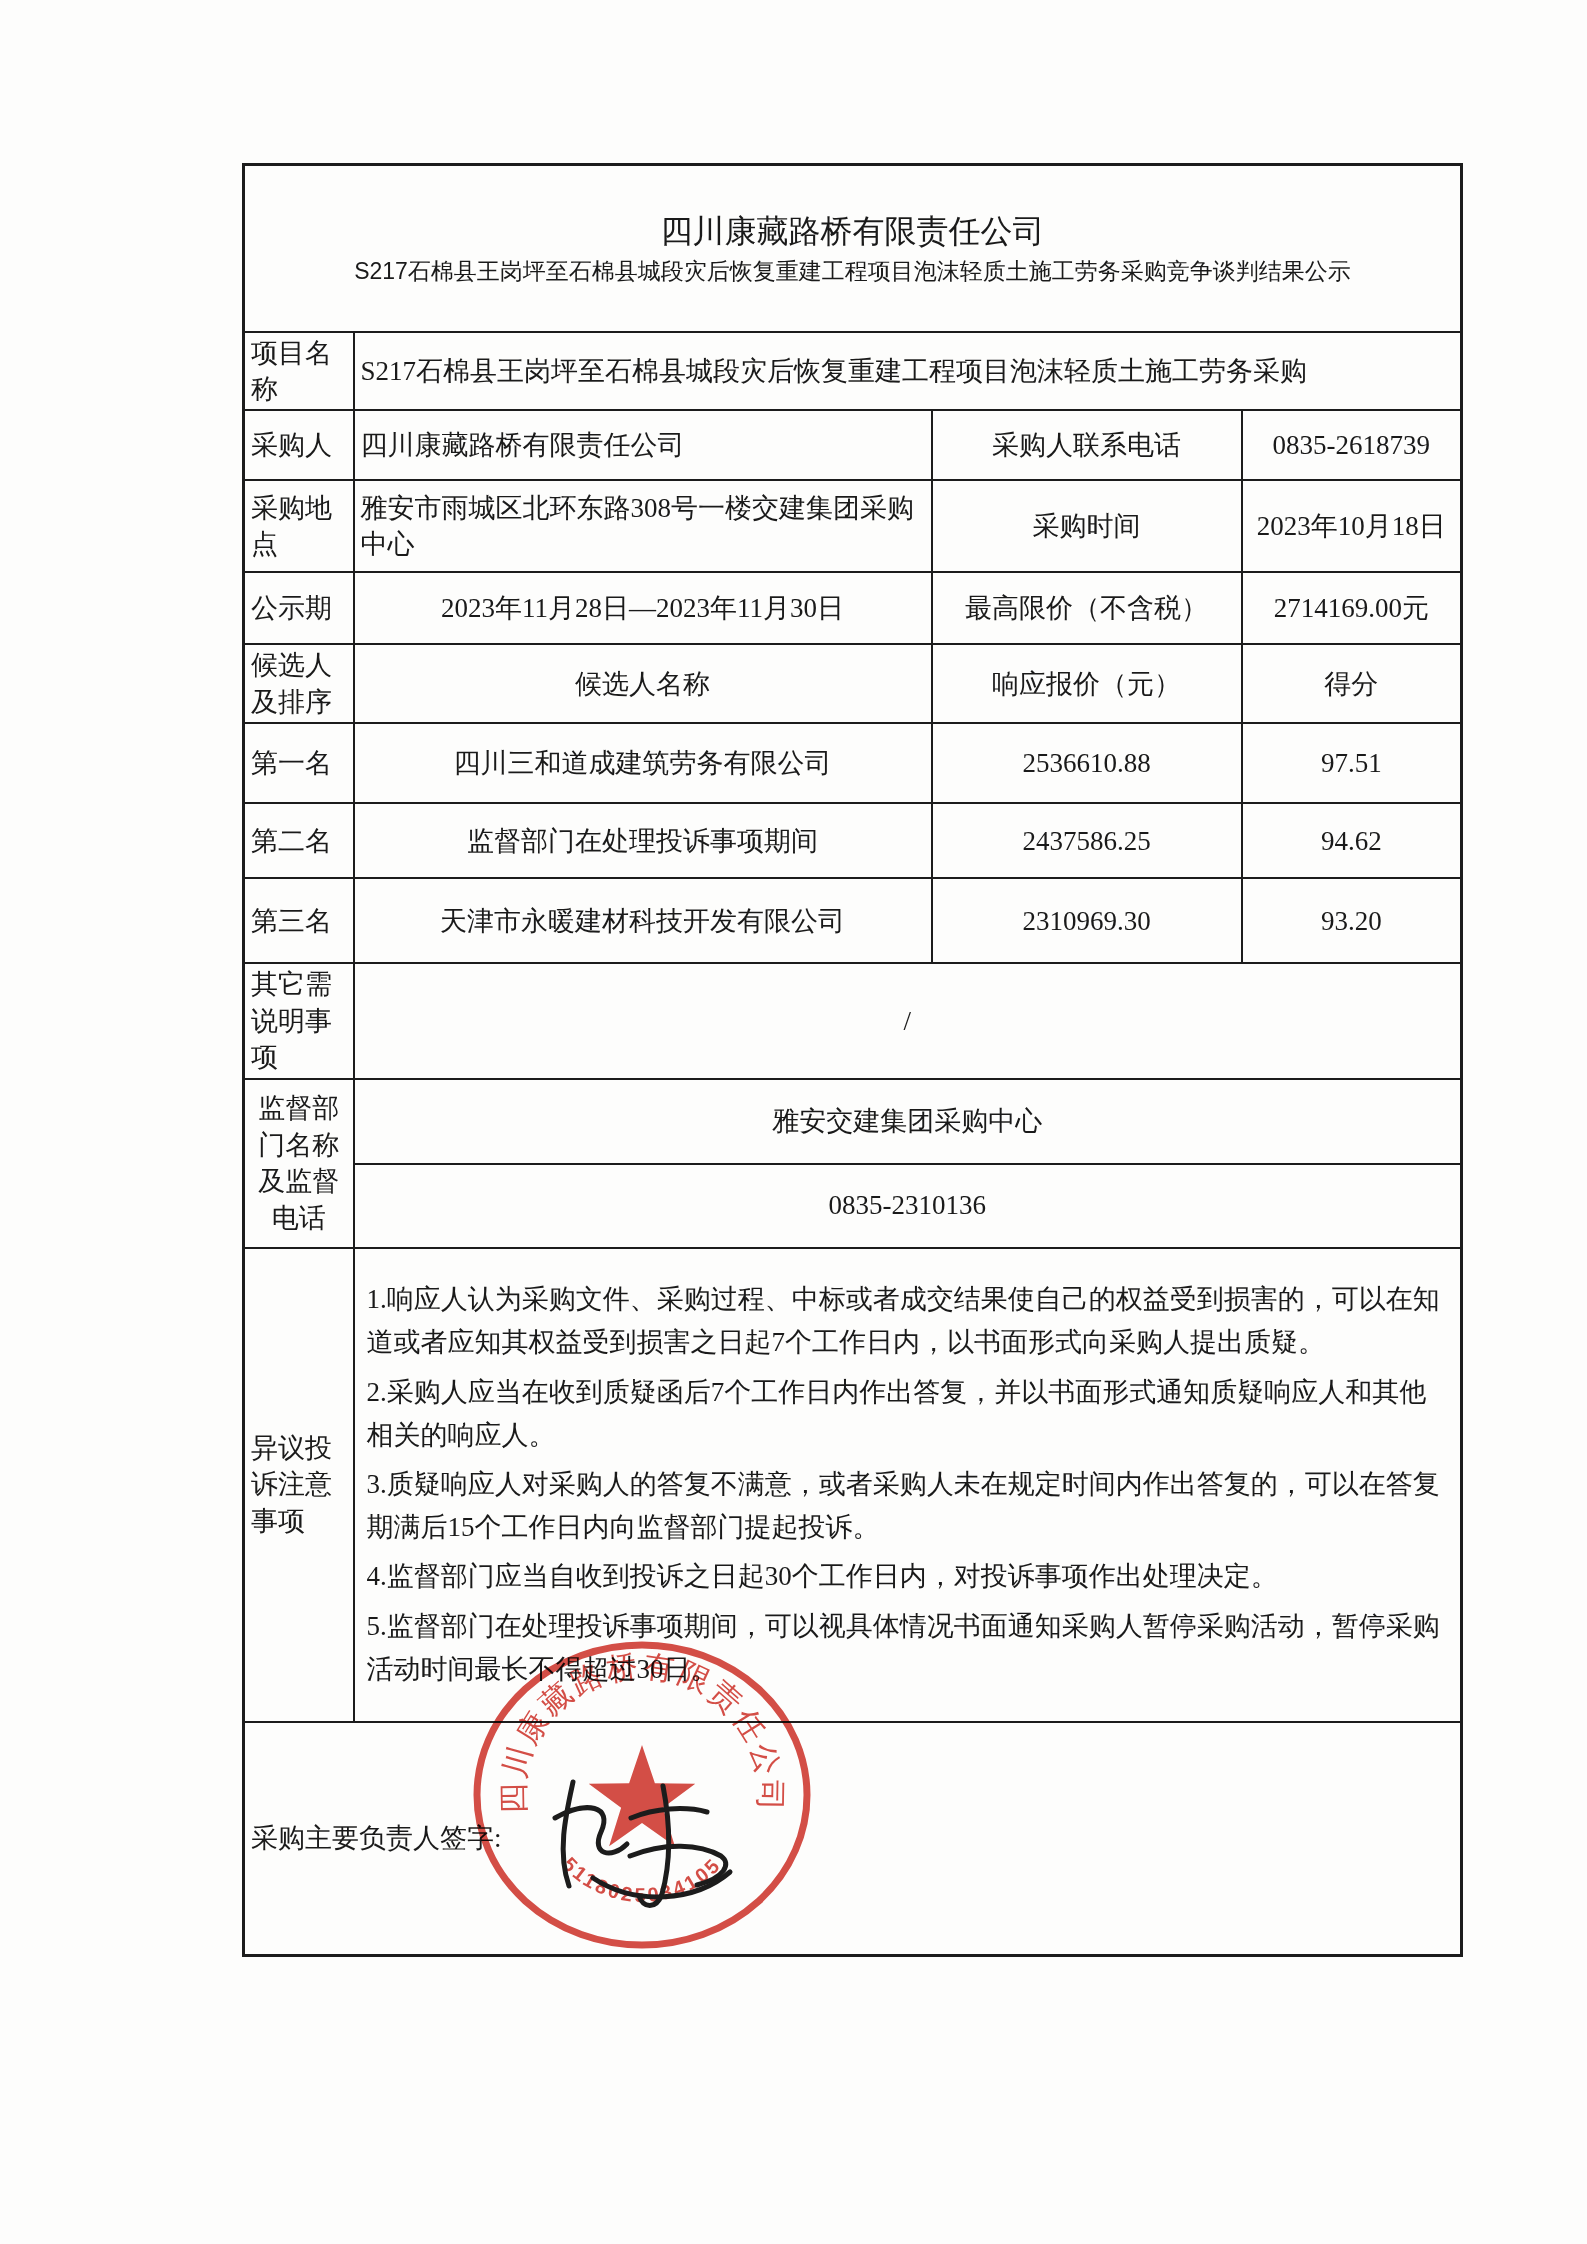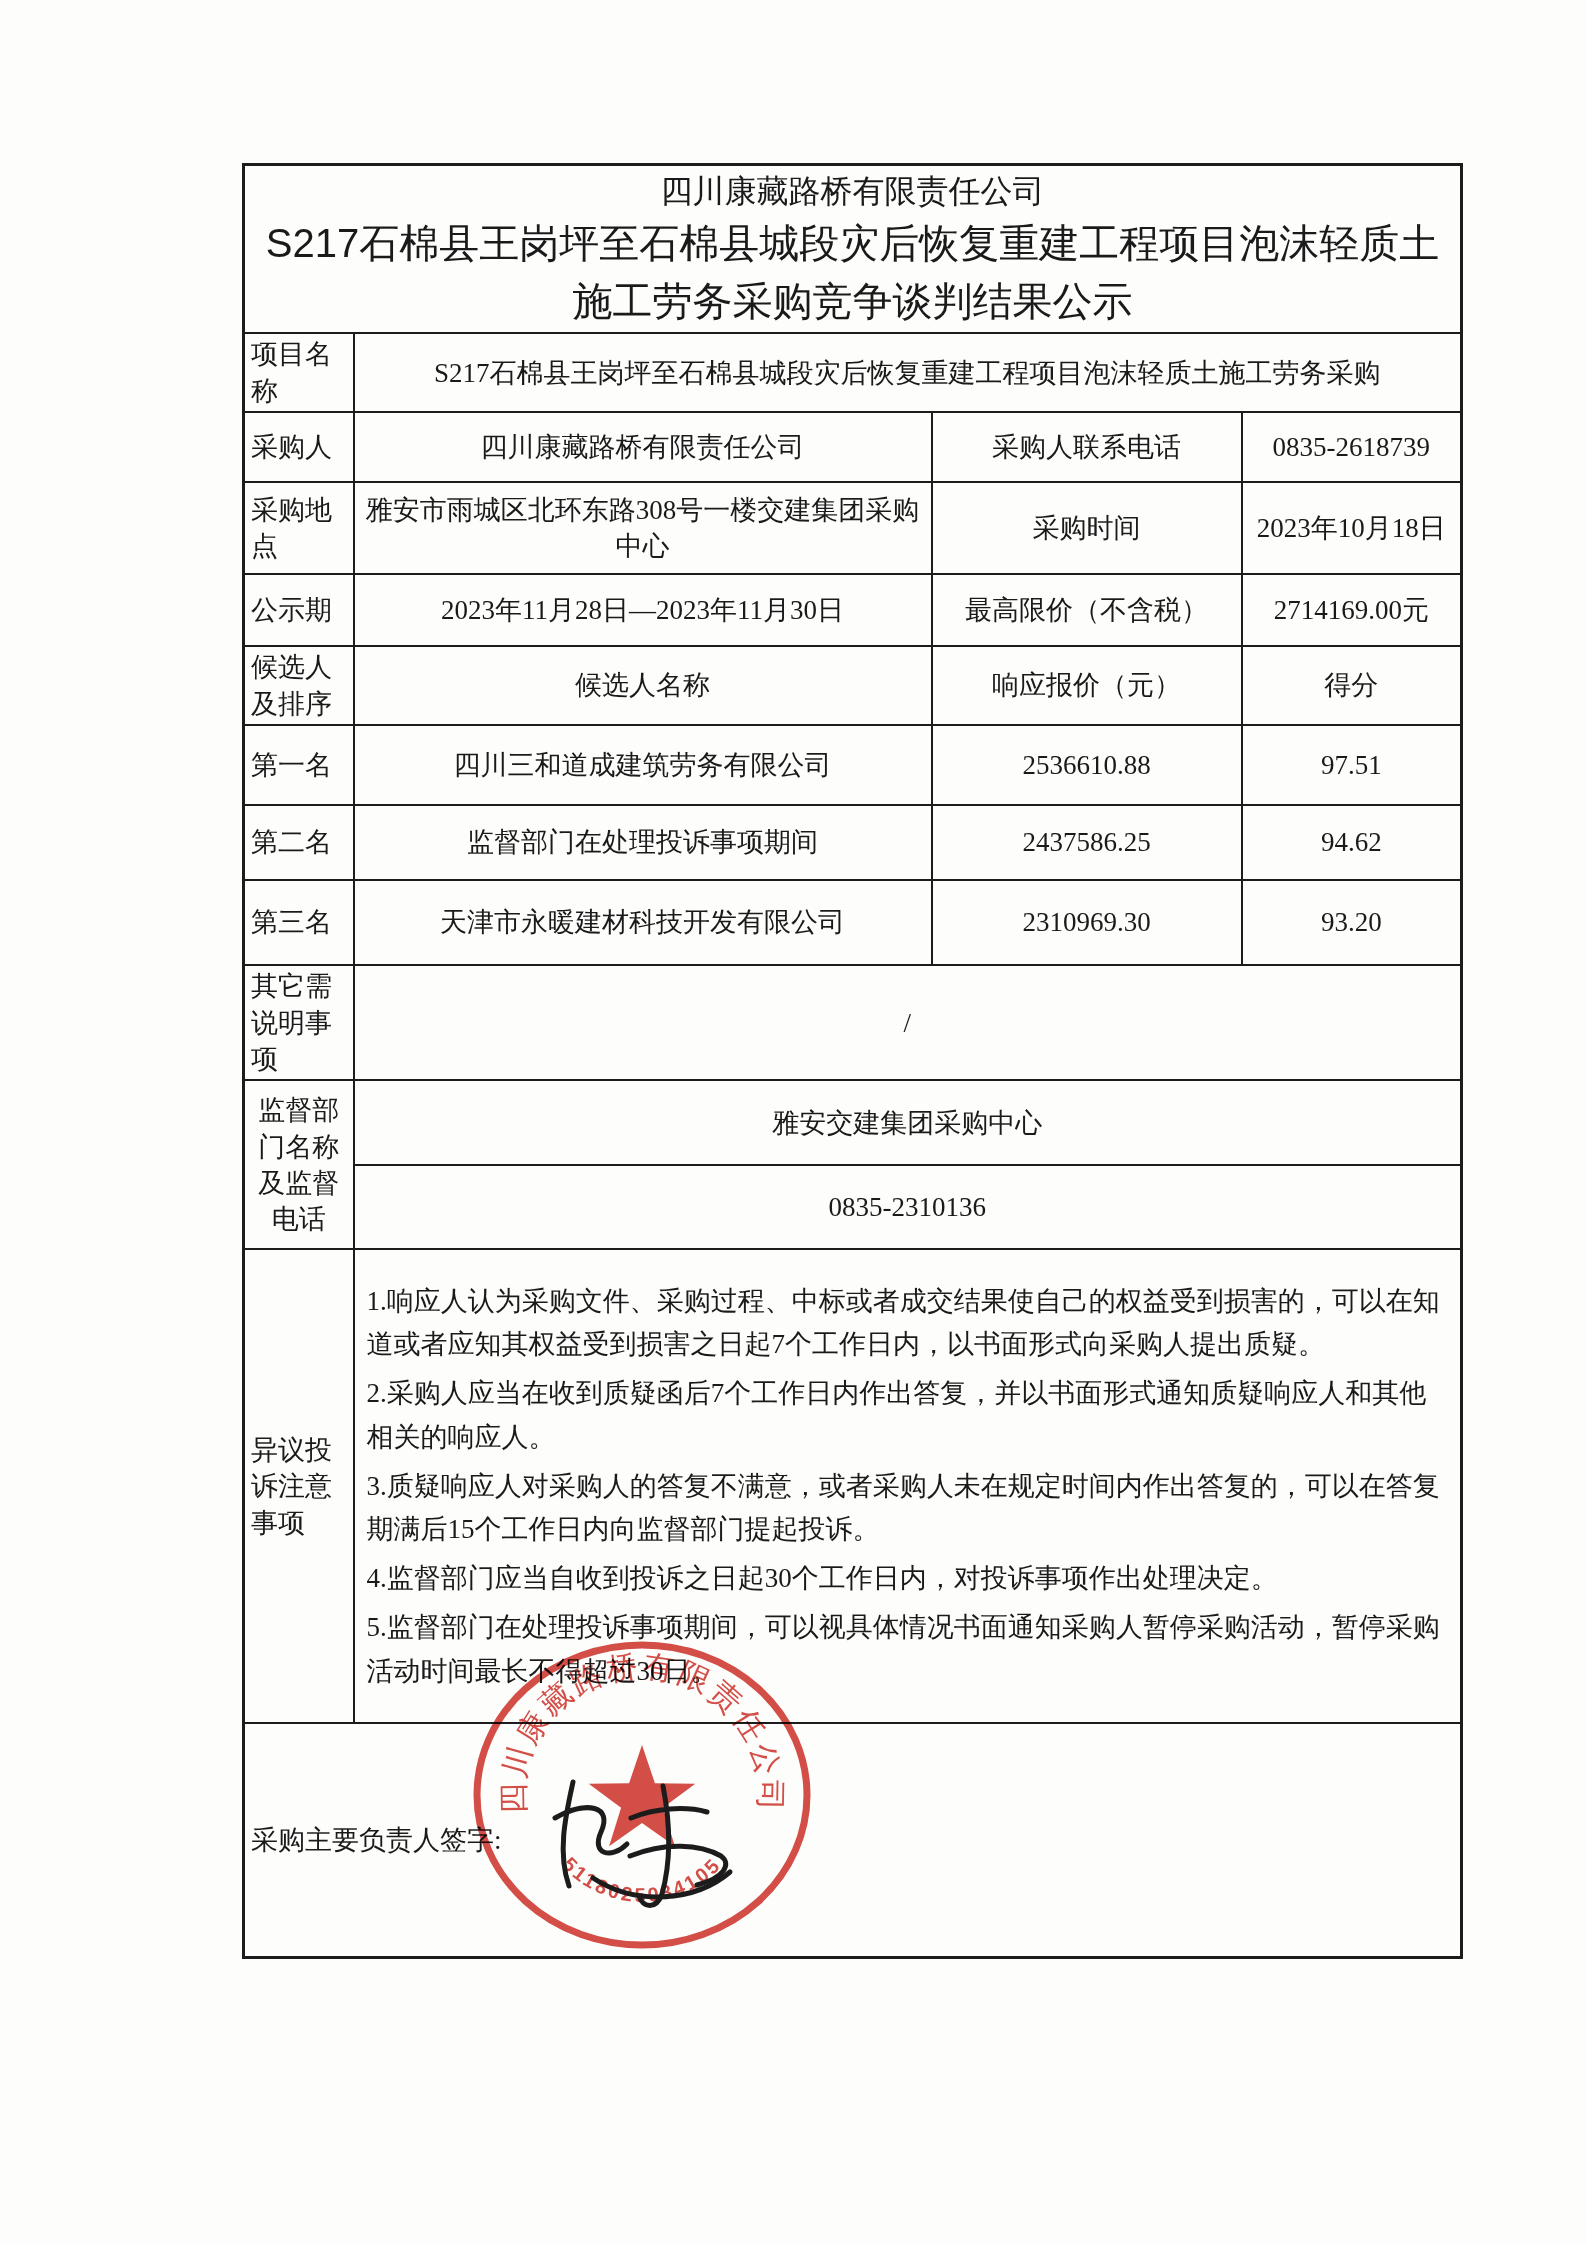--- a/index.html
+++ b/index.html
@@ -23,21 +23,21 @@
     font-size:27px;
     font-weight:normal;
     vertical-align:middle;
     padding:2px 6px;
     line-height:1.35;
     word-break:break-all;
     overflow:hidden;
   }
   .label-cell{text-align:left;padding-left:8px;}
   .center{text-align:center;}
-  .left{text-align:center;padding-left:10px;}
+  .left{text-align:left;padding-left:10px;}
   
   .rh-title{height:167px;}
   .rh-project{height:75px;}
   .rh-purchaser{height:70px;}
   .rh-location{height:92px;}
   .rh-publicity{height:72px;}
   .rh-candhead{height:78px;}
   .rh-rank1{height:80px;}
   .rh-rank2{height:75px;}
   .rh-rank3{height:85px;}
@@ -46,21 +46,21 @@
   .rh-sup2{height:84px;}
   .rh-objection{height:474px;}
   .rh-sign{height:234px;}
   .title-cell{
     text-align:center;
     font-family:"Liberation Sans","DejaVu Sans",sans-serif;
     font-weight:bold;
     padding:14px 4px 6px 4px;
   }
   .title-company{font-size:32px;line-height:1.45;}
-  .title-subtitle{font-size:40px;line-height:1.45;}
+  .title-subtitle{font-size:23px;line-height:1.45;}
   .objection-cell{
     text-align:left;
     padding:10px 10px 40px 12px;
     font-size:25px;
   }
   .objection-cell p{margin:6px;line-height:1.6;}
   .sign-cell{
     text-align:left;
     padding-left:8px;
     vertical-align:middle;

